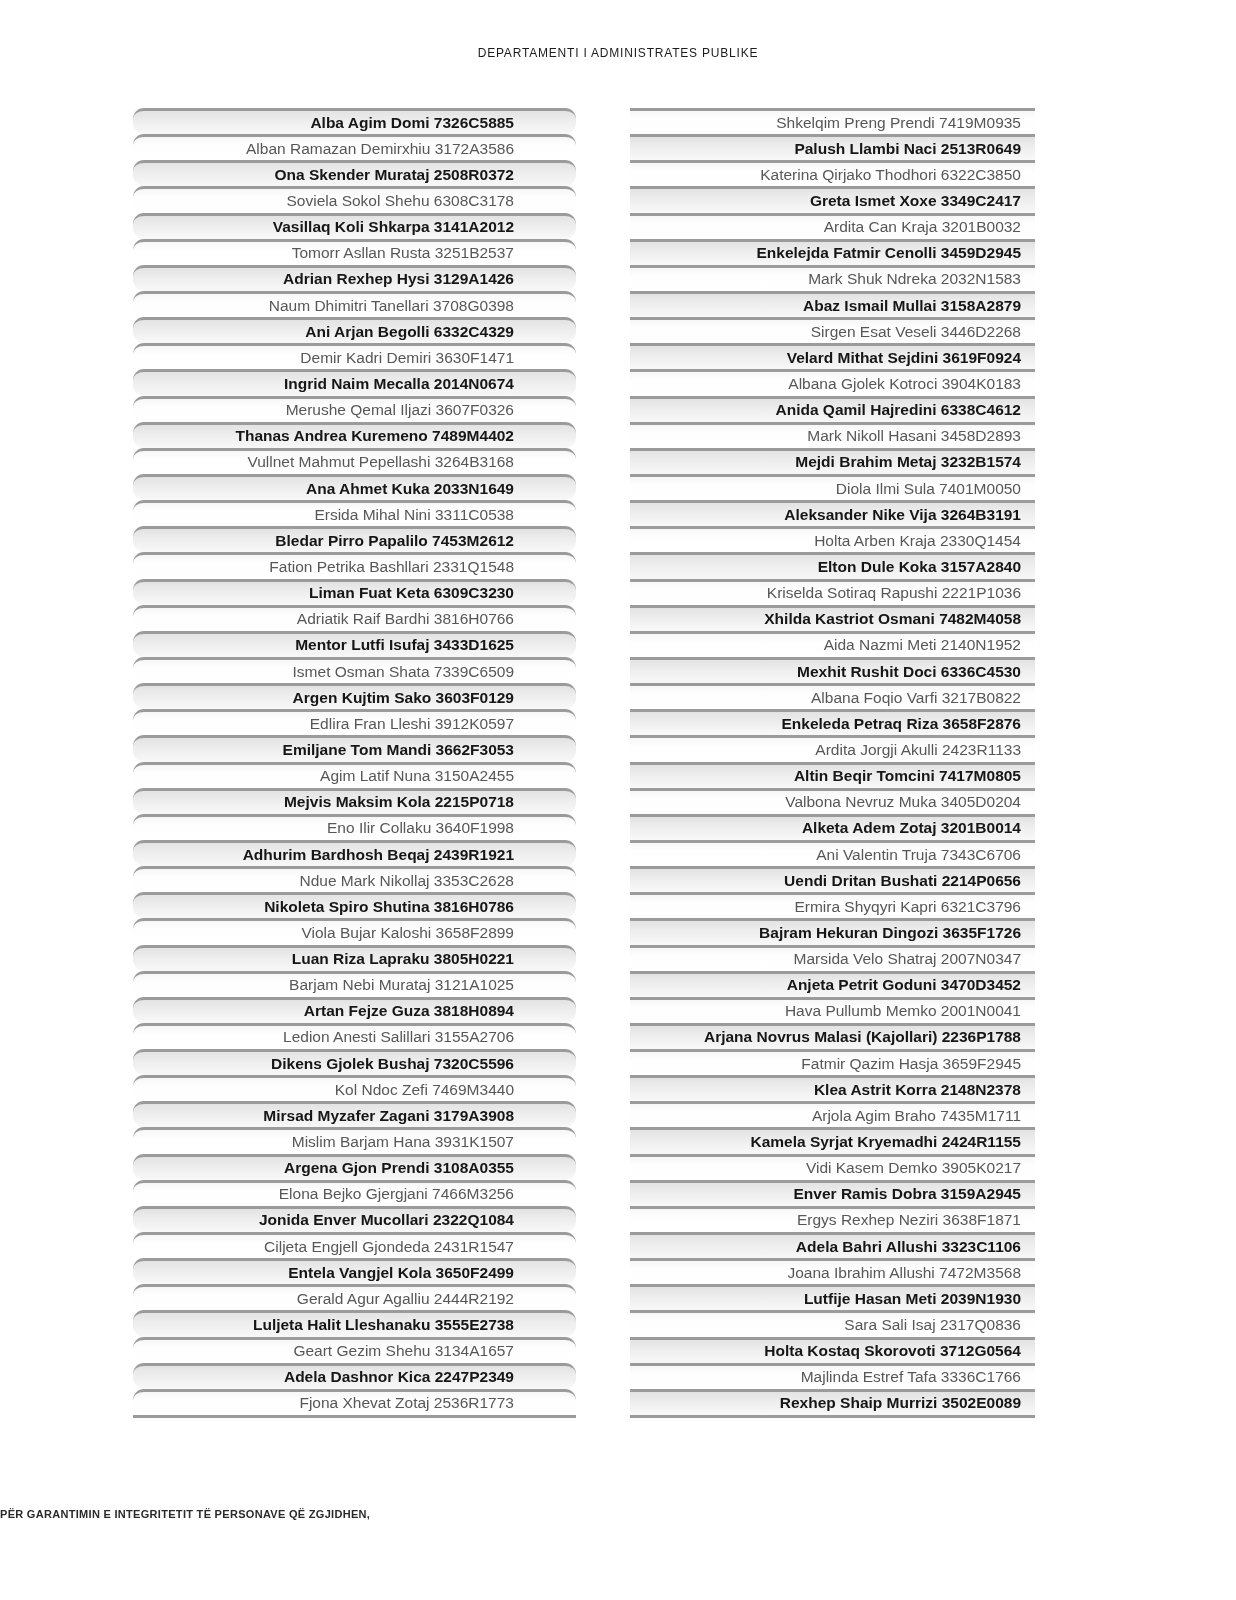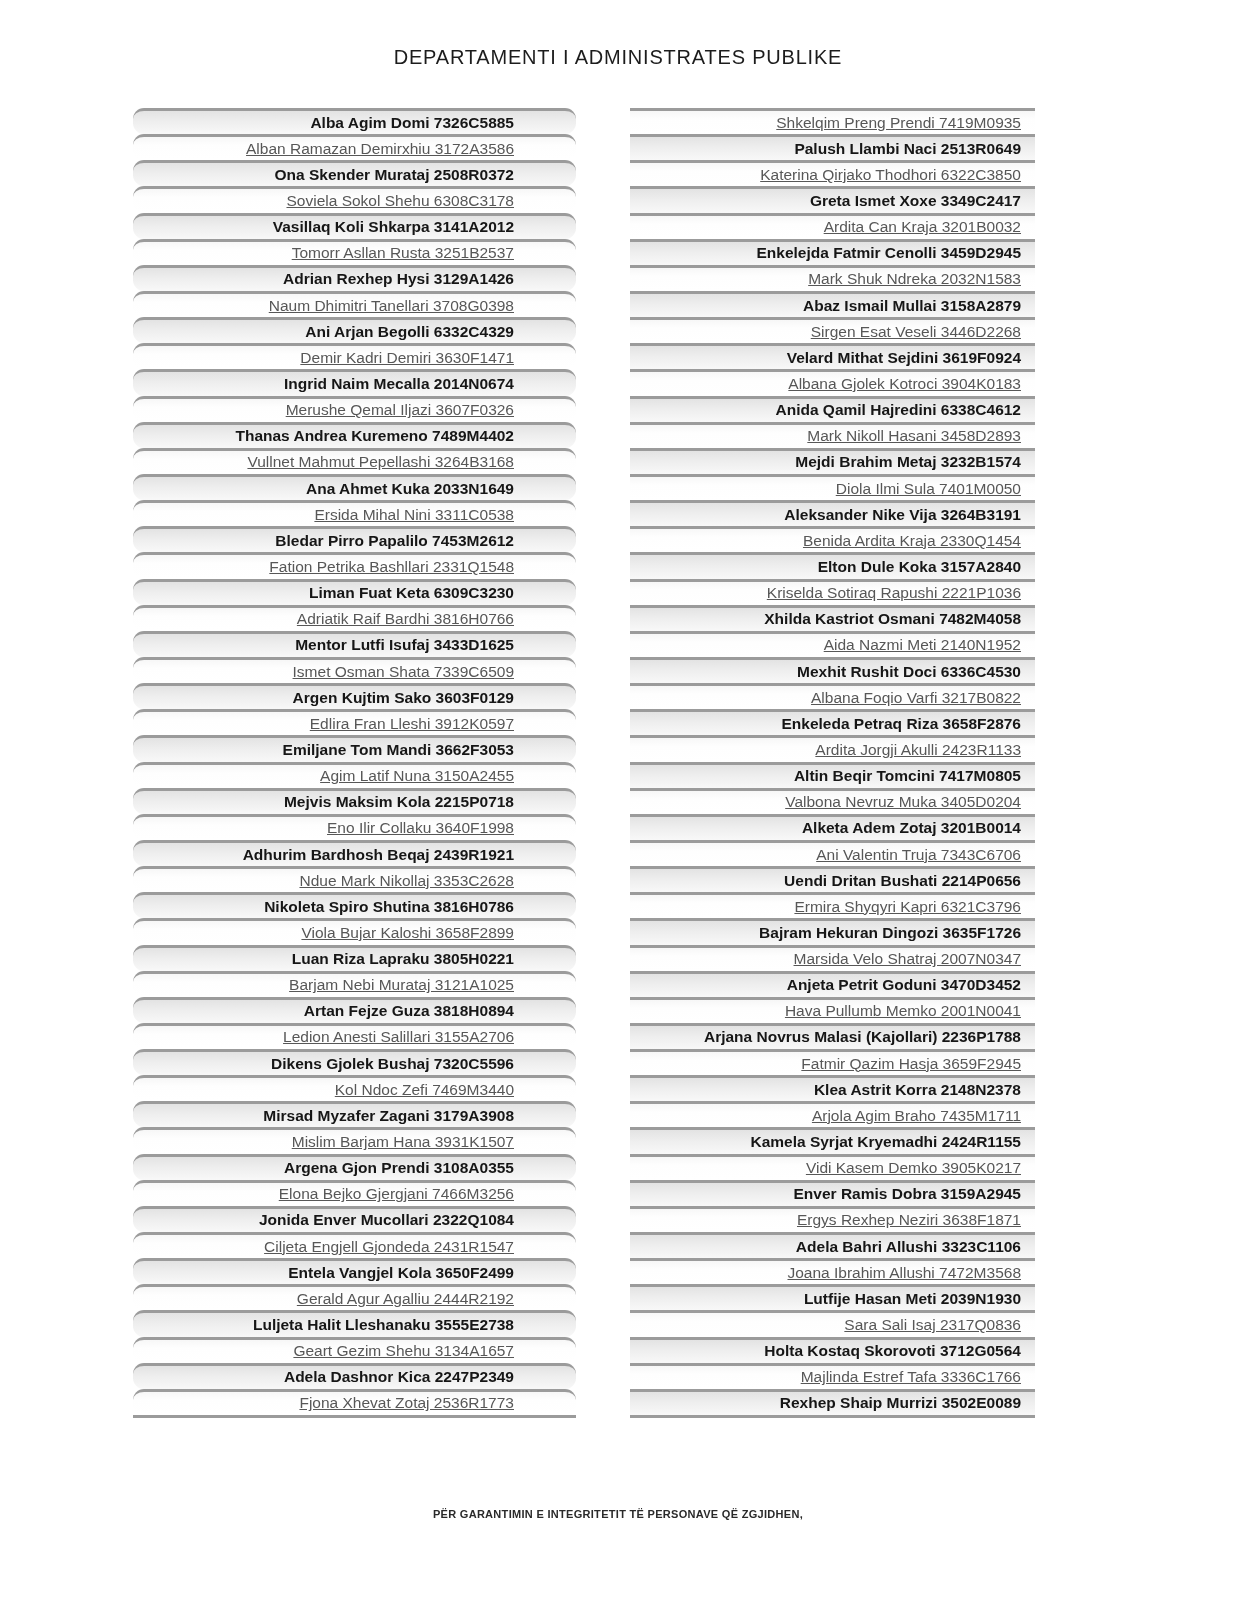--- a/index.html
+++ b/index.html
@@ -14,21 +14,21 @@
     height: 1600px;
     background: #ffffff;
     overflow: hidden;
   }
   .doc-title {
     position: absolute;
     top: 46px;
     left: 0;
     width: 100%;
     text-align: center;
-    font-size: 20px;
+    font-size: 12px;
     letter-spacing: 0.8px;
     color: #1c1c1c;
     font-weight: 400;
   }
   .col {
     position: absolute;
     top: 108px;
     height: 1307px;
     display: flex;
     flex-direction: column;
@@ -51,28 +51,27 @@
   .col-right .row { padding-right: 14px; }
   .row.shaded {
     background: linear-gradient(180deg, #e3e3e3 0%, #eeeeee 45%, #f8f8f8 100%);
     color: #161616;
     font-weight: 700;
   }
   .row.plain {
     background: linear-gradient(180deg, #f7f7f7 0%, #fefefe 35%, #ffffff 100%);
     color: #575757;
     font-weight: 400;
-    text-decoration: underline;
   }
   .footer {
     position: absolute;
     top: 1504px;
     left: 0;
     width: 100%;
-    text-align: center;
+    text-align: left;
     font-size: 11px;
     font-weight: 700;
     letter-spacing: 0.3px;
     color: #2a2a2a;
     line-height: 21px;
   }
 </style>
 </head>
 <body>
 
@@ -142,21 +141,21 @@
       <div class="row plain">Mark Shuk Ndreka 2032N1583</div>
       <div class="row shaded">Abaz Ismail Mullai 3158A2879</div>
       <div class="row plain">Sirgen Esat Veseli 3446D2268</div>
       <div class="row shaded">Velard Mithat Sejdini 3619F0924</div>
       <div class="row plain">Albana Gjolek Kotroci 3904K0183</div>
       <div class="row shaded">Anida Qamil Hajredini 6338C4612</div>
       <div class="row plain">Mark Nikoll Hasani 3458D2893</div>
       <div class="row shaded">Mejdi Brahim Metaj 3232B1574</div>
       <div class="row plain">Diola Ilmi Sula 7401M0050</div>
       <div class="row shaded">Aleksander Nike Vija 3264B3191</div>
-      <div class="row plain">Benida Ardita Kraja 2330Q1454</div>
+      <div class="row plain">Holta Arben Kraja 2330Q1454</div>
       <div class="row shaded">Elton Dule Koka 3157A2840</div>
       <div class="row plain">Kriselda Sotiraq Rapushi 2221P1036</div>
       <div class="row shaded">Xhilda Kastriot Osmani 7482M4058</div>
       <div class="row plain">Aida Nazmi Meti 2140N1952</div>
       <div class="row shaded">Mexhit Rushit Doci 6336C4530</div>
       <div class="row plain">Albana Foqio Varfi 3217B0822</div>
       <div class="row shaded">Enkeleda Petraq Riza 3658F2876</div>
       <div class="row plain">Ardita Jorgji Akulli 2423R1133</div>
       <div class="row shaded">Altin Beqir Tomcini 7417M0805</div>
       <div class="row plain">Valbona Nevruz Muka 3405D0204</div>

